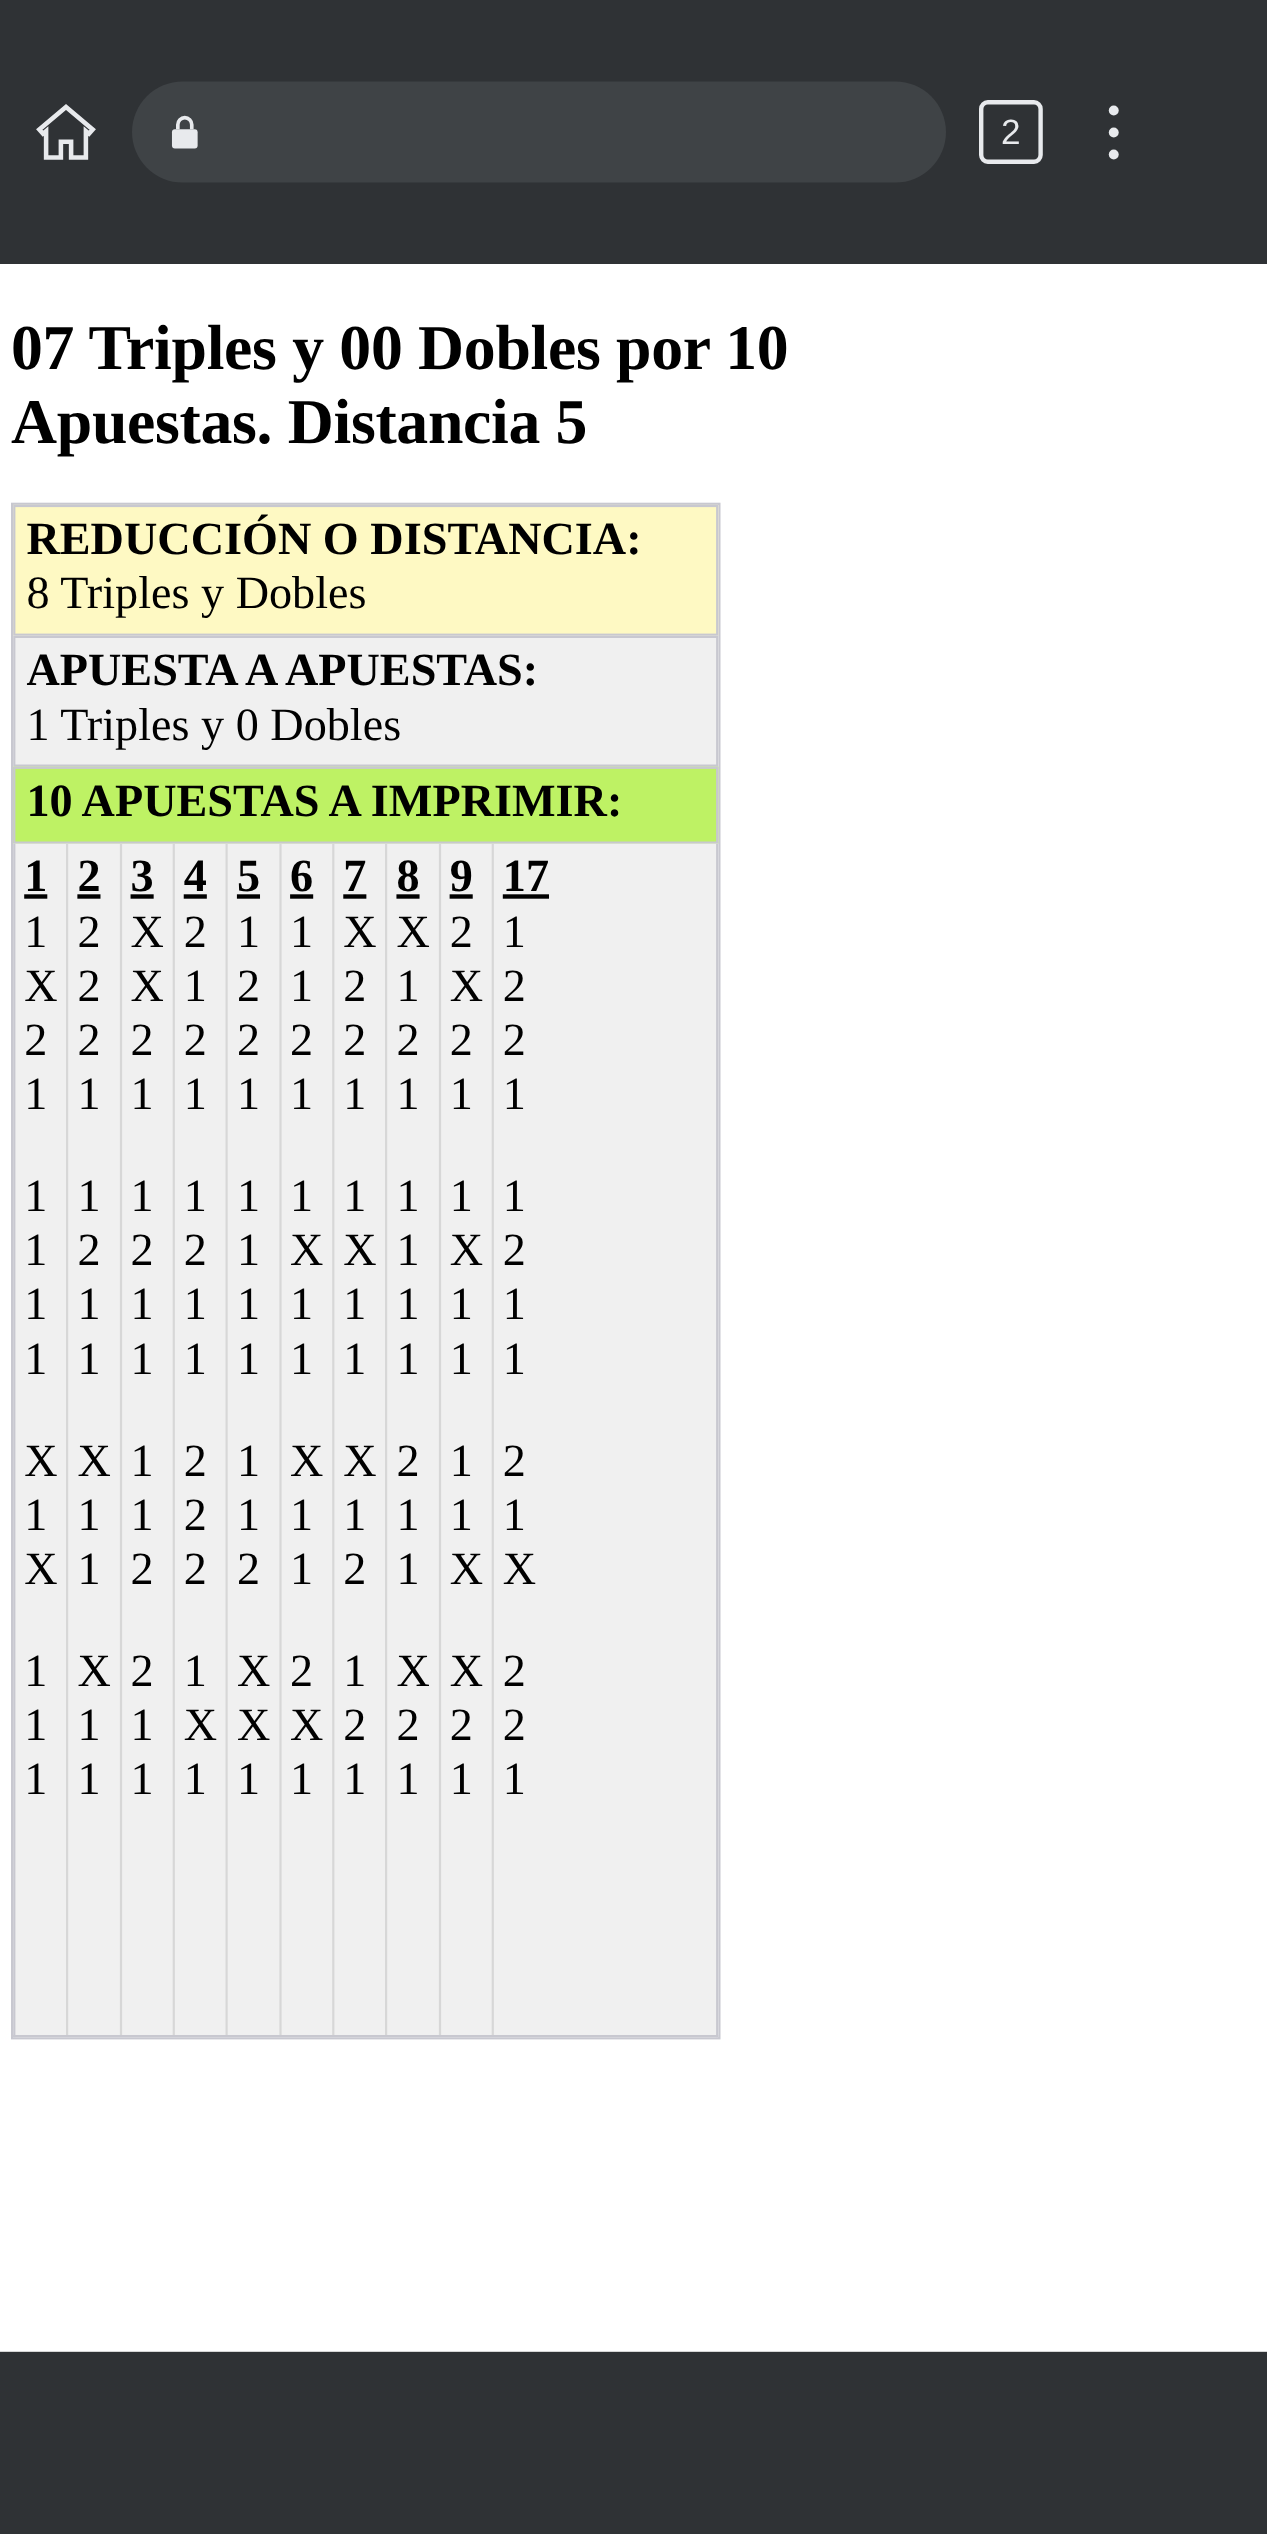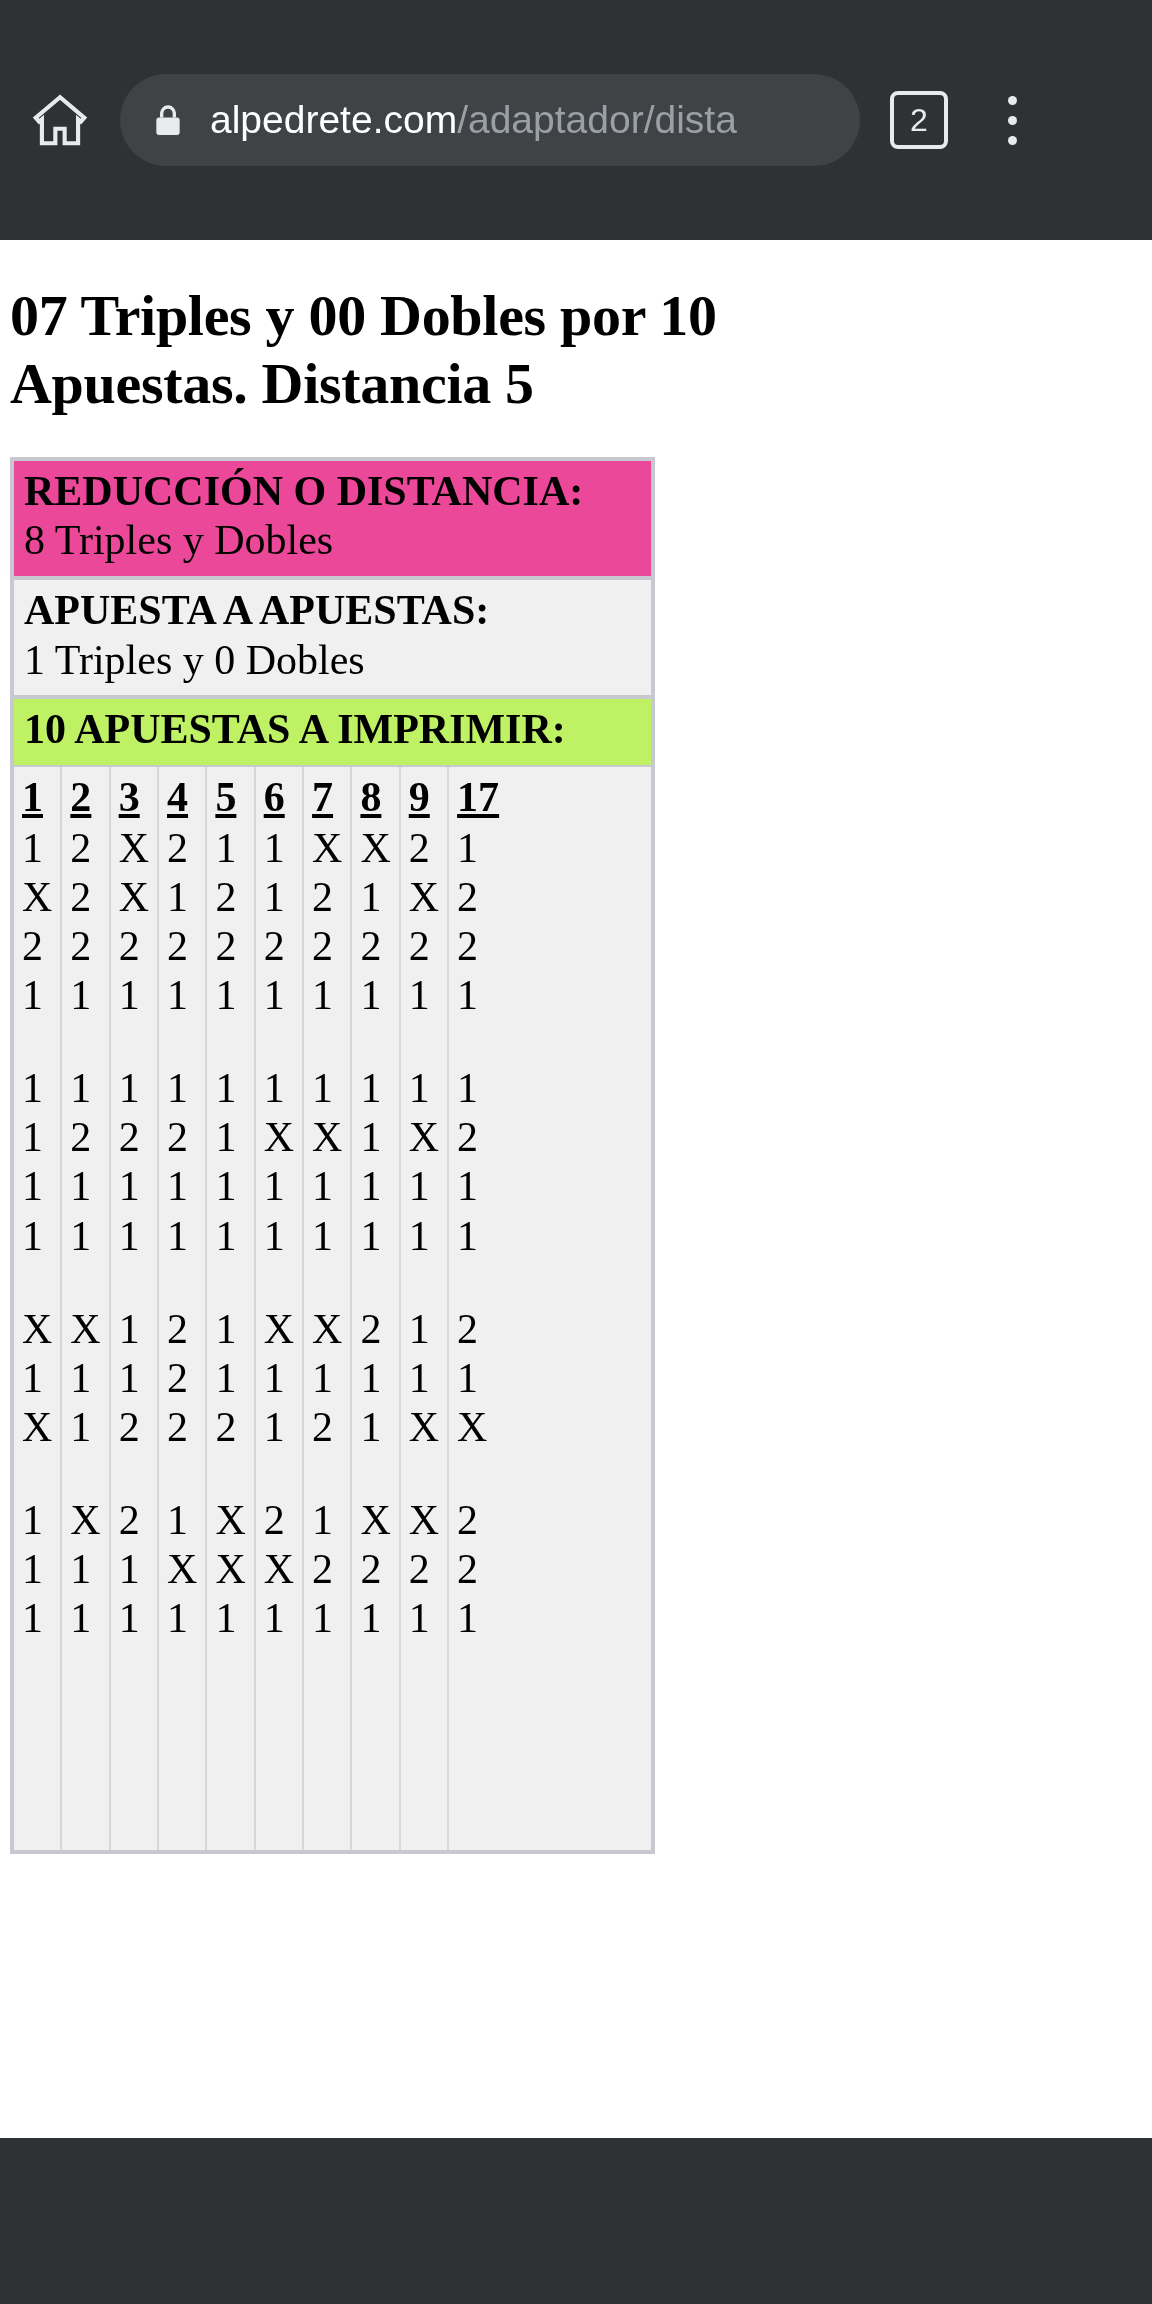--- a/index.html
+++ b/index.html
@@ -91,21 +91,21 @@
     border-collapse: separate;
     border-spacing: 0;
   }
   .bets-table .hdr-row td {
     border: 2px solid #c8c8d0;
     padding: 6px 10px 10px 10px;
     font-size: 42px;
     line-height: 1.18;
     color: #000;
   }
-  .hdr-a { background: #ec4899; }
+  .hdr-a { background: #fef9c3; }
   .hdr-b { background: #f0f0f0; }
   .hdr-c { background: #bef264; }
   .hdr-label { font-weight: bold; display: block; }
   .hdr-value { display: block; }
 
   .cols-row td { padding: 0; }
   .cols-wrap {
     display: flex;
     background: #f0f0f0;
     border: 2px solid #c8c8d0;
@@ -146,23 +146,20 @@
       <svg class="home-icon" width="62" height="62" viewBox="0 0 24 24" aria-hidden="true">
         <path d="M12 3.2 2.6 11.1l1.3 1.5L5 11.7V21h5.2v-5.6h3.6V21H19v-9.3l1.1.9 1.3-1.5z" fill="none" stroke="#e8eaed" stroke-width="1.6"></path>
       </svg>
     </div>
 
     <div class="urlbar">
       <svg class="lock-icon" width="40" height="40" viewBox="0 0 24 24" aria-hidden="true">
         <rect x="5" y="10.5" width="14" height="10.5" rx="1.6" fill="#e8eaed"></rect>
         <path d="M8.2 10.5V8a3.8 3.8 0 0 1 7.6 0v2.5" fill="none" stroke="#e8eaed" stroke-width="2"></path>
       </svg>
-      <div class="url-text">
-        <b>alpedrete.com</b><span>/adaptador/dista</span>
-      </div>
     </div>
 
     <div class="tabs-btn">
       <span>2</span>
     </div>
 
     <div class="menu-btn">
       <i></i>
       <i></i>
       <i></i>

